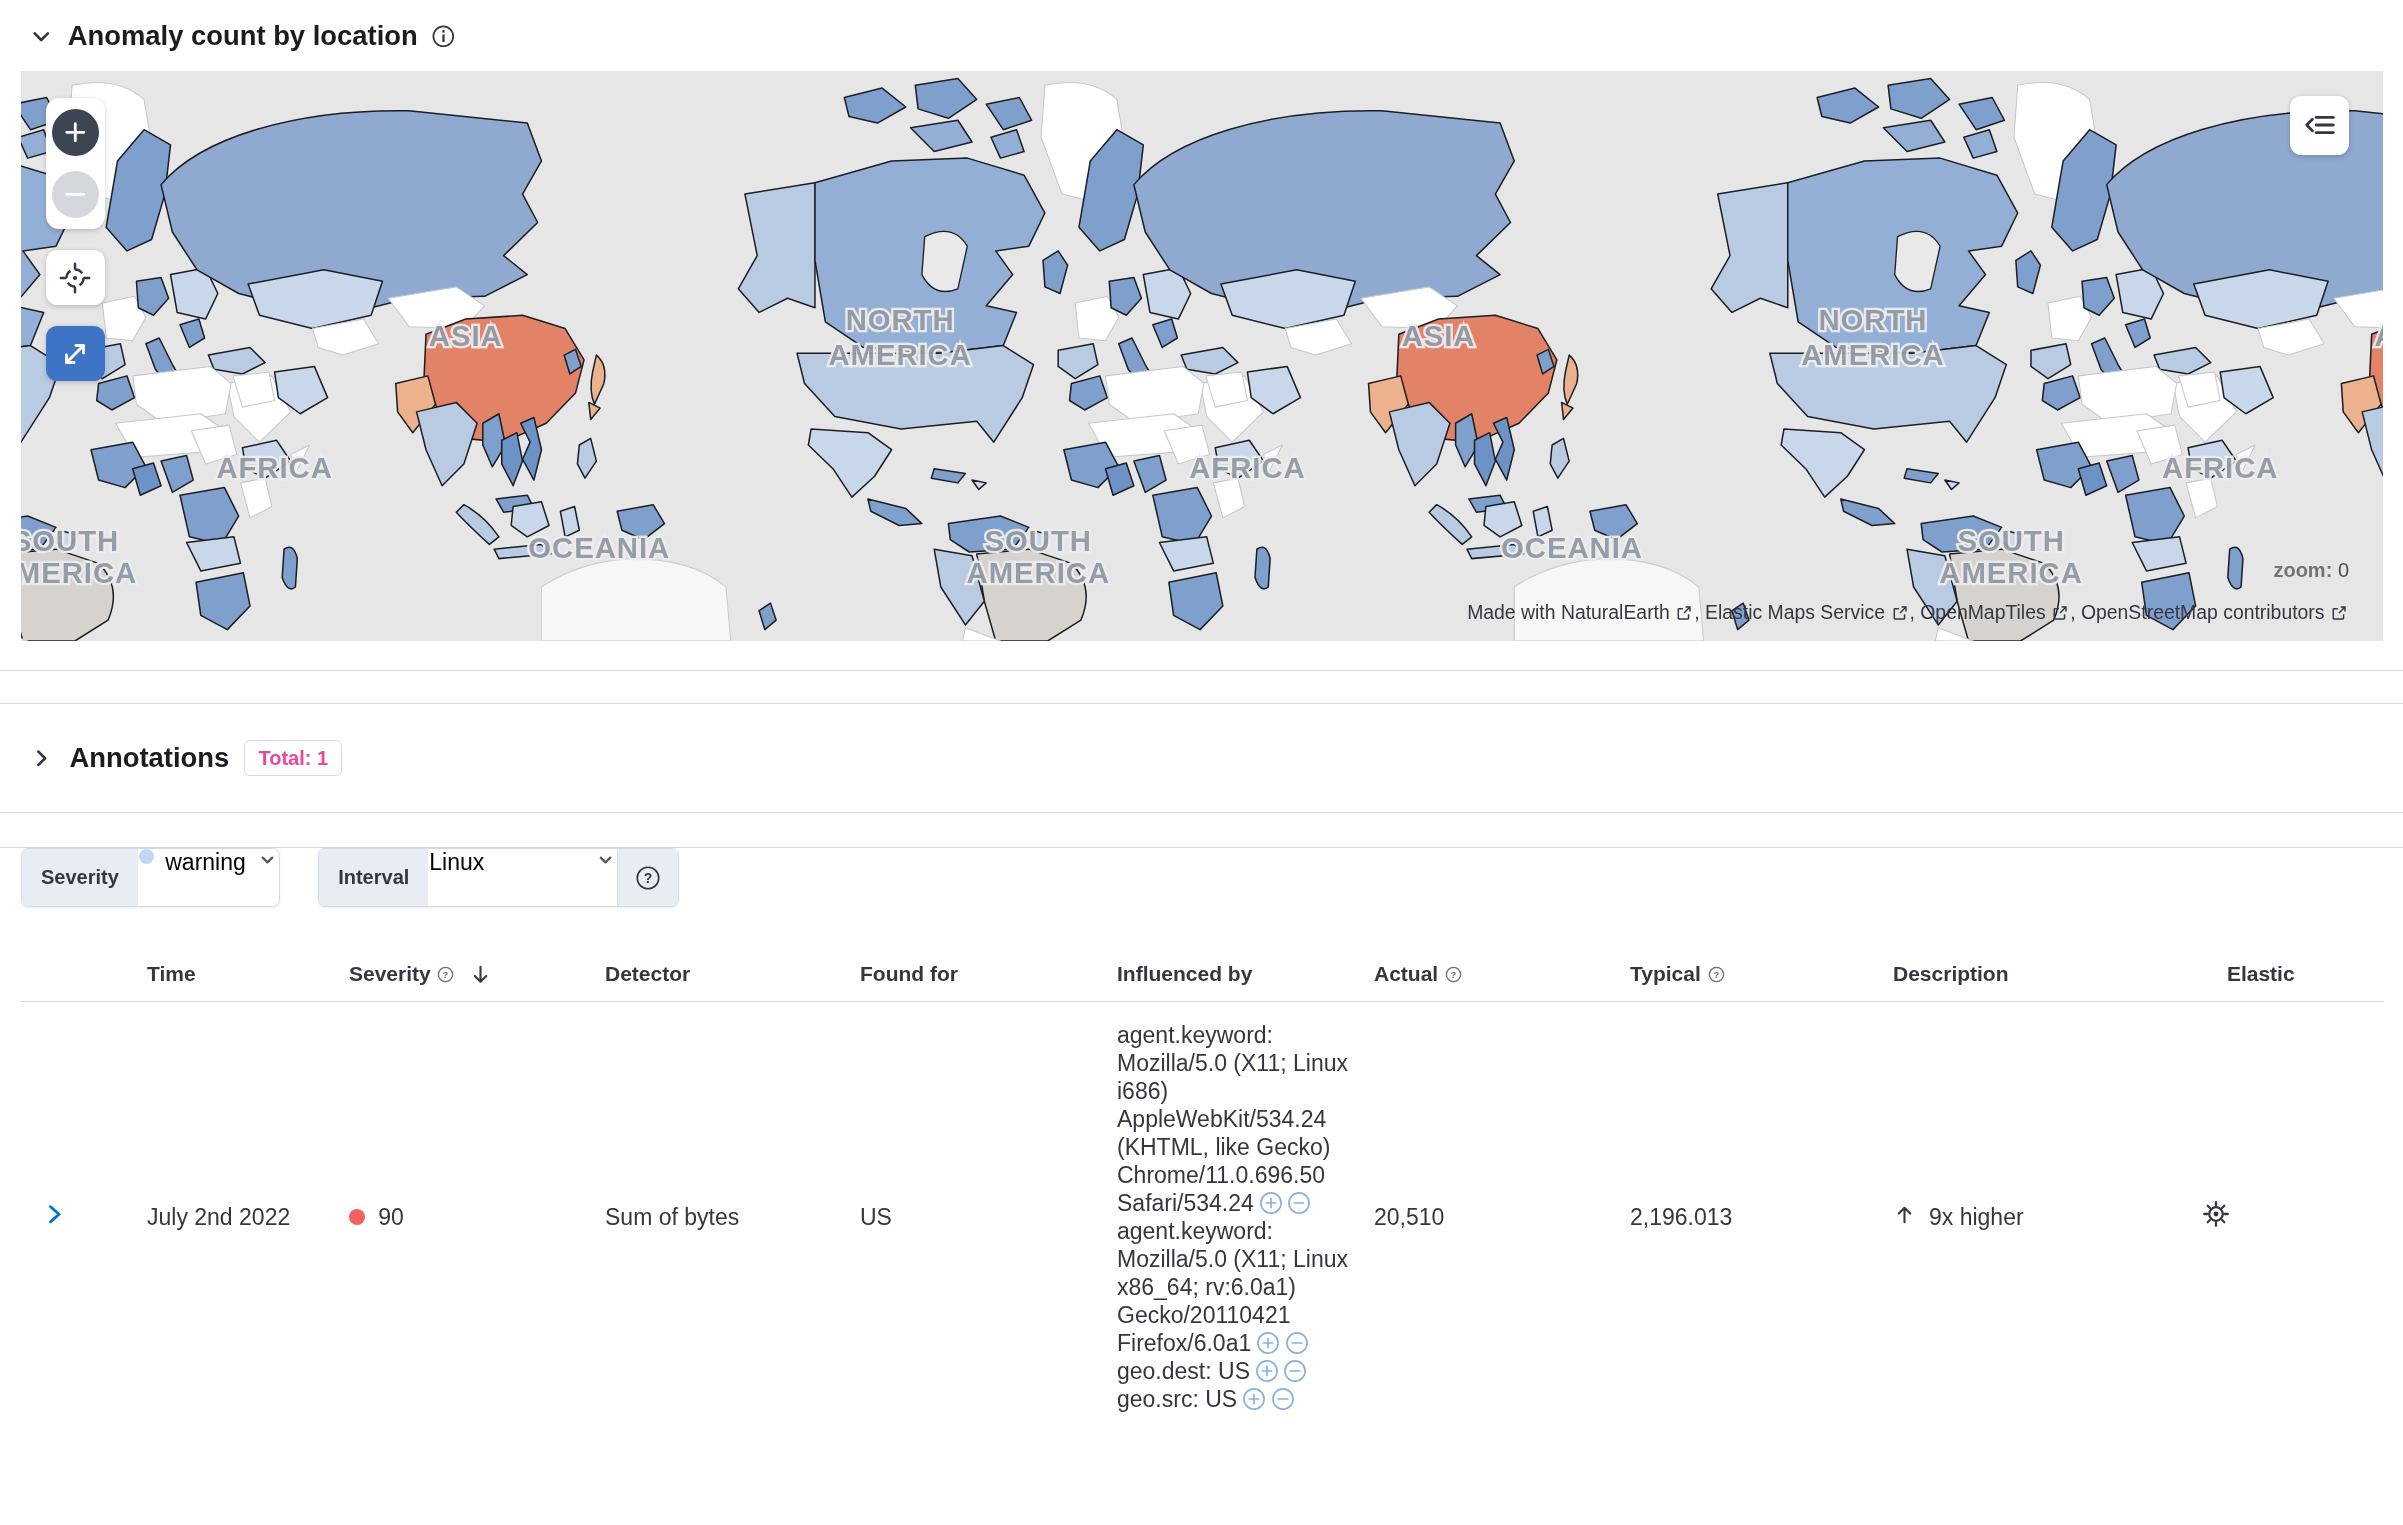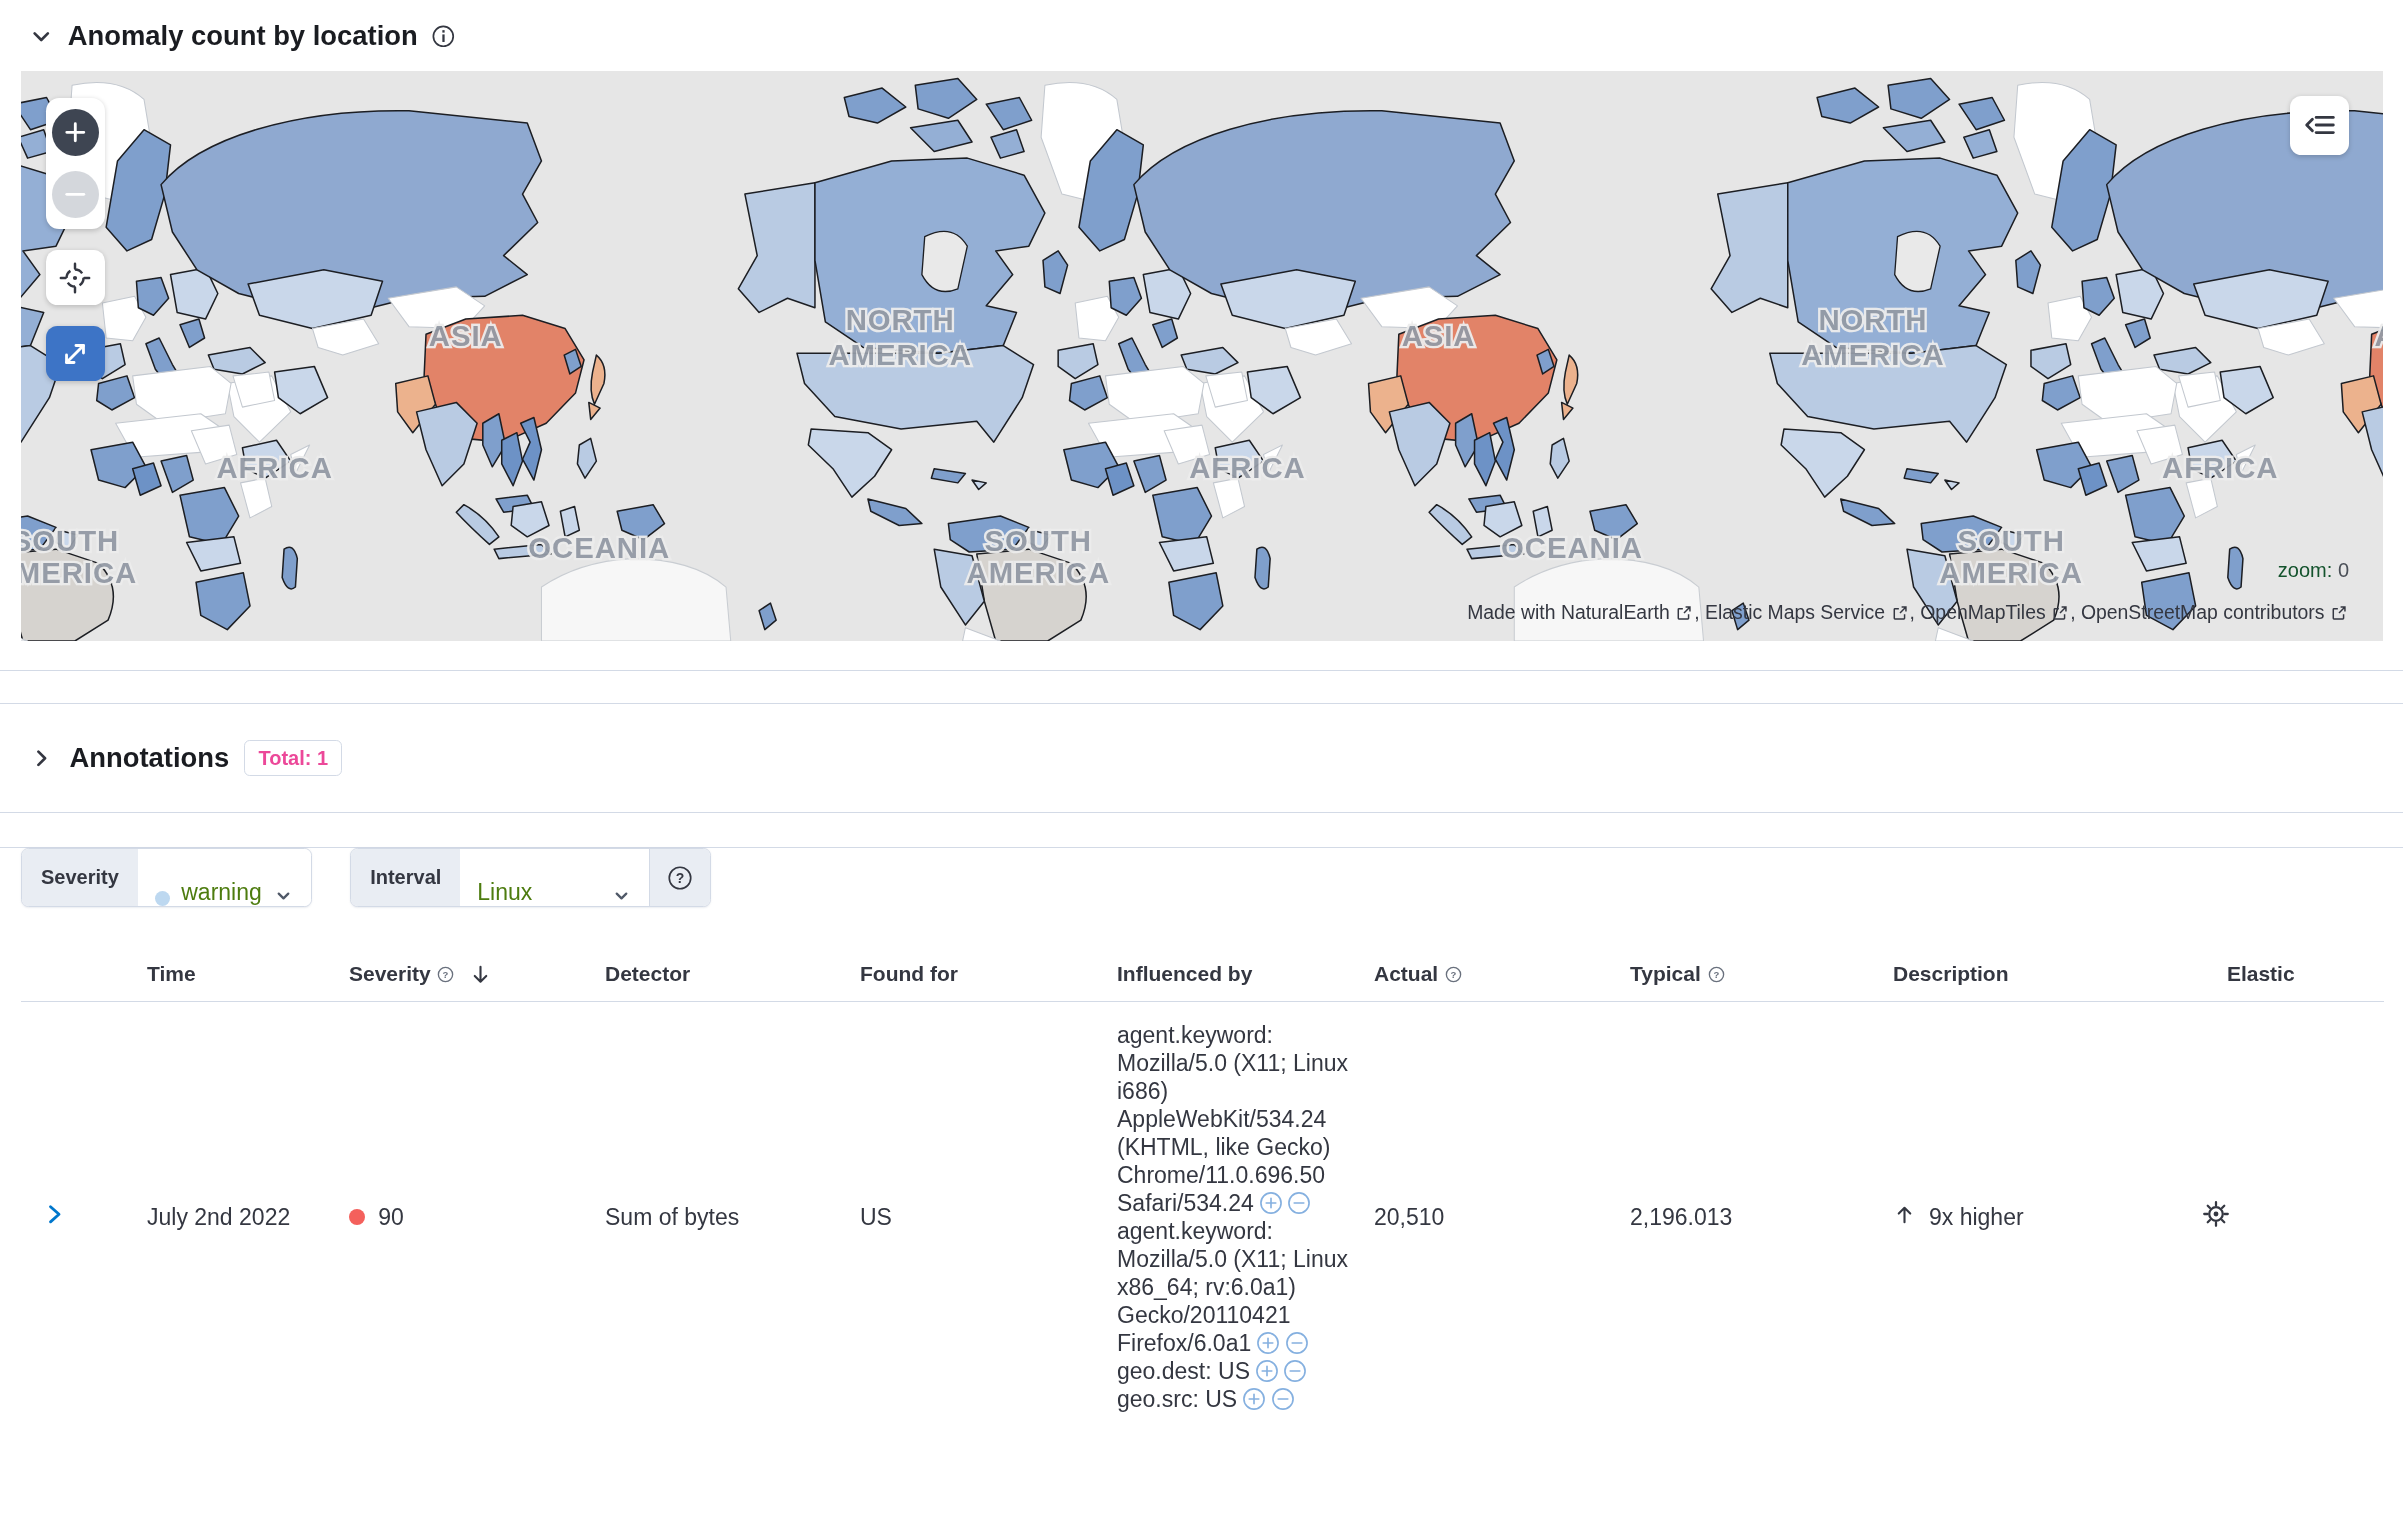--- a/index.html
+++ b/index.html
@@ -27,40 +27,40 @@
   .map-controls { position:absolute; left:24.6px; top:26.5px; display:flex; flex-direction:column; gap:21px; width:59px; }
   .zoom-pill { background:#fff; border-radius:13.2px; box-shadow:0 1.9px 5.7px rgba(0,0,0,.18); padding:11.4px 0; display:flex; flex-direction:column; align-items:center; gap:15px; }
   .zoom-circle { width:47px; height:47px; border-radius:50%; border:none; display:flex; align-items:center; justify-content:center; cursor:pointer; }
   .zoom-in-btn { background:#3e4552; }
   .zoom-out-btn { background:#d4d7dc; }
   .sq-btn { width:59px; height:55px; border-radius:11.4px; border:none; background:#fff; box-shadow:0 1.9px 5.7px rgba(0,0,0,.18); display:flex; align-items:center; justify-content:center; cursor:pointer; }
   .expand-btn { background:#3d74c6; }
   .legend-btn { position:absolute; right:34px; top:24.6px; width:59px; height:59px; border-radius:11.4px; border:none; background:#fff; box-shadow:0 1.9px 5.7px rgba(0,0,0,.18); display:flex; align-items:center; justify-content:center; cursor:pointer; }
 
   .map-zoom-indicator { position:absolute; right:34px; bottom:59px; font-size:20px; }
-  .map-zoom-indicator b { font-weight:400; color:#14532d;margin-top:28px; }
+  .map-zoom-indicator b { font-weight:700; color:#737373;margin-top:28px; }
   .map-zoom-indicator span.val { font-weight:400; color:#4a4f57; }
   .map-attrib { position:absolute; right:34px; bottom:17px; font-size:19.4px; color:#343741; display:flex; align-items:center; white-space:pre; }
   .map-attrib .ext { margin:0 1.9px 0 6.6px; display:inline-flex; }
   .map-attrib a { color:#343741; text-decoration:none; cursor:pointer; }
 
   
   .hr { border:none; border-top:0.9px solid #d3dae6; height:0; }
 
   
   .annotations-row { display:flex; align-items:center; gap:15px; padding-left:28px; height:108px; }
   .badge { border:0.9px solid #d3dae6; border-radius:5.7px; padding:5.7px 13.2px; font-size:20px; font-weight:600; color:#ec4899; background:#fff; }
 
   
   .anomalies { padding:0 21px; }
   .anomalies h2 { font-size:29px; font-weight:700; color:#1a1c21; margin:32px 0 24.6px 0; }
   .filters { display:flex; gap:38px; margin-bottom:40px; }
   .filter-group { display:flex; align-items:stretch; height:59px; border:0.9px solid #d3dae6; border-radius:7.6px; overflow:hidden; background:#fff; box-shadow:0 0.9px 1.9px rgba(152,162,179,.2); }
   .fg-label { background:#e9edf3; display:flex; align-items:center; padding:0 19px; font-size:20px; font-weight:600; color:#343741; }
-  .fg-value { display:flex; align-items:flex-end; gap:11.4px; padding:0 17px; font-size:23px; color:#4d7c0f; background:#fff; cursor:pointer; border:none; }
+  .fg-value { display:flex; align-items:flex-start; gap:11.4px; padding:0 1px; font-size:23px; color:#000000; background:#fff; cursor:pointer; border:none; }
   .fg-help { background:#e9edf3; border:none; display:flex; align-items:center; justify-content:center; width:61px; cursor:pointer; border-left:0.9px solid #d3dae6; }
   .sev-dot { width:15px; height:15px; border-radius:50%; background:#bdd8f0; display:inline-block; }
   .score-dot { width:16px; height:16px; border-radius:50%; background:#f4605c; display:inline-block; }
 
   table.anom { width:2362px; border-collapse:collapse; table-layout:fixed; }
   table.anom th { text-align:left; font-size:21px; font-weight:600; color:#343741; padding:15px 9.5px 15px 0; vertical-align:middle; }
   table.anom thead tr { border-bottom:0.9px solid #d3dae6; }
   table.anom td { font-size:23px; color:#343741; padding:19px 9.5px 19px 0; vertical-align:middle; line-height:28px; }
   .th-inner { display:inline-flex; align-items:center; gap:5.7px; }
   .cell-sev { display:inline-flex; align-items:center; gap:13.2px; }

